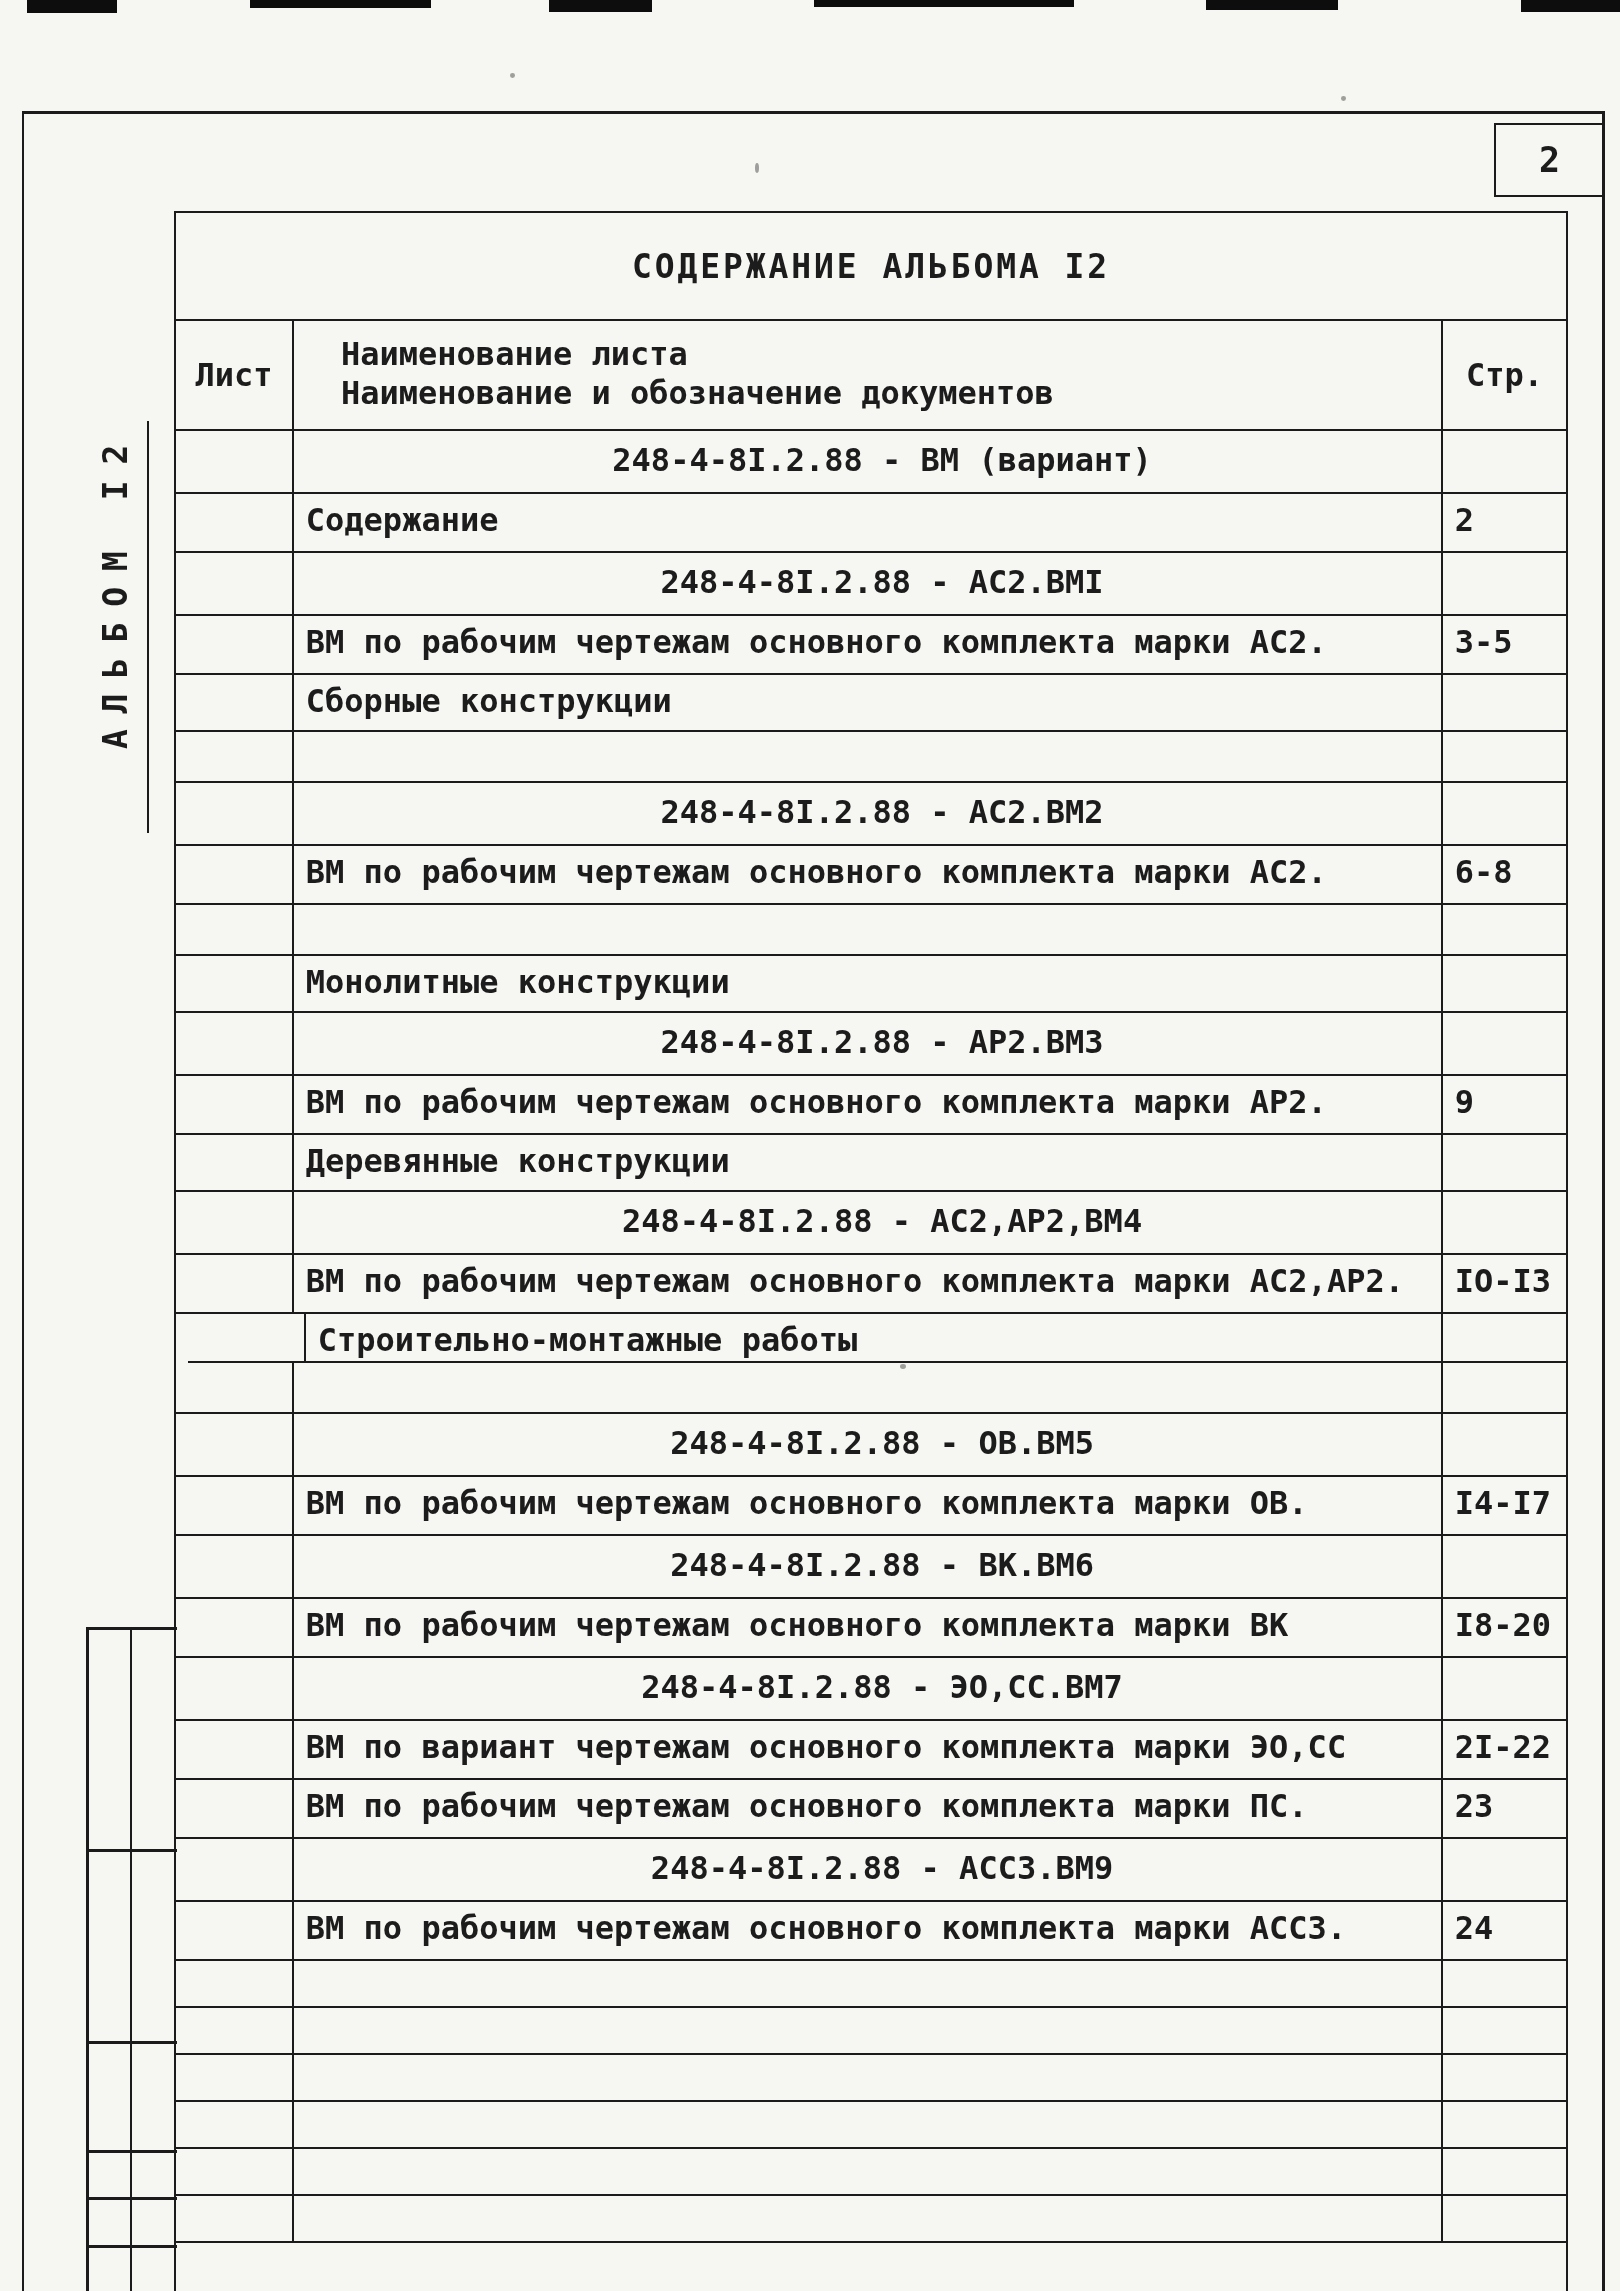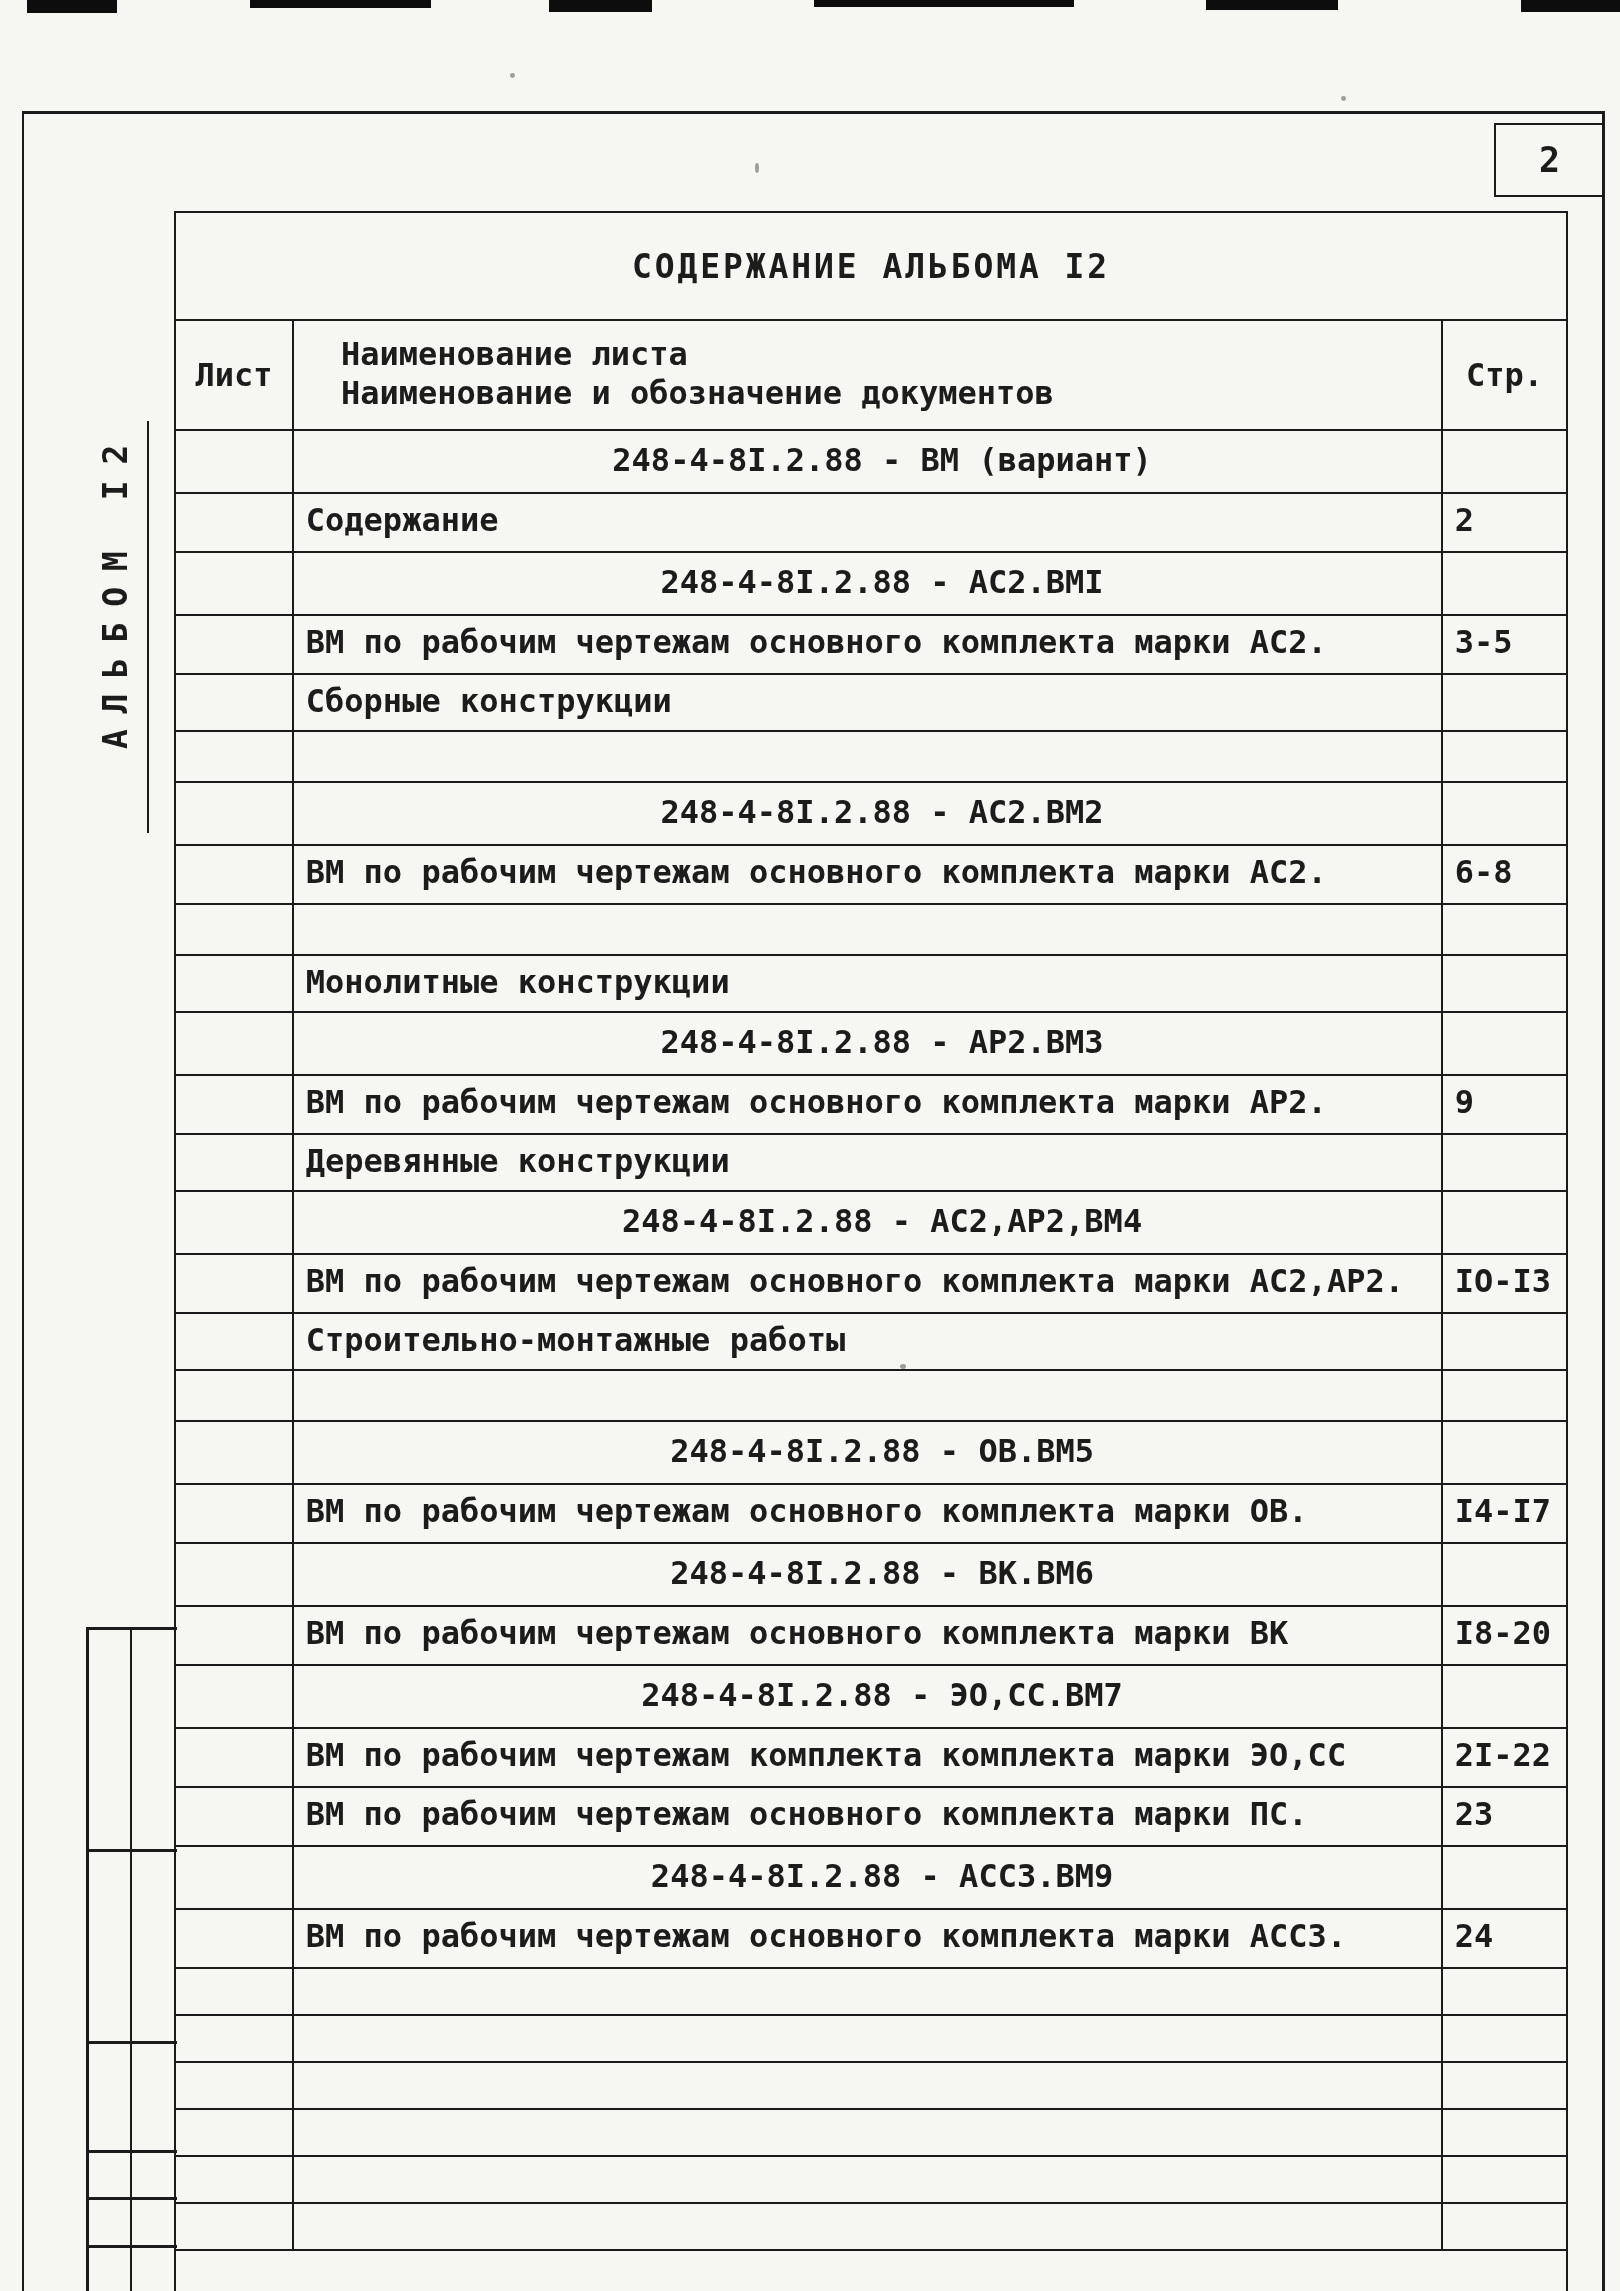--- a/index.html
+++ b/index.html
@@ -195,21 +195,21 @@
         <div class="trow doc" style="height: 63px;">
           <div class="c1"></div>
           <div class="c2">248-4-8I.2.88 - АС2,АР2,ВМ4</div>
           <div class="c3"></div>
         </div>
         <div class="trow item" style="height: 59px;">
           <div class="c1"></div>
           <div class="c2">ВМ по рабочим чертежам основного комплекта марки АС2,АР2.</div>
           <div class="c3">IO-I3</div>
         </div>
-        <div class="trow section" style="height: 57px;">
+        <div class="trow section" style="height: 49px; margin-left: 12px;">
           <div class="c1"></div>
           <div class="c2">Строительно-монтажные работы</div>
           <div class="c3"></div>
         </div>
         <div class="trow empty" style="height: 51px;">
           <div class="c1"></div>
           <div class="c2"></div>
           <div class="c3"></div>
         </div>
         <div class="trow doc" style="height: 63px;">
@@ -232,21 +232,21 @@
           <div class="c2">ВМ по рабочим чертежам основного комплекта марки ВК</div>
           <div class="c3">I8-20</div>
         </div>
         <div class="trow doc" style="height: 63px;">
           <div class="c1"></div>
           <div class="c2">248-4-8I.2.88 - ЭО,СС.ВМ7</div>
           <div class="c3"></div>
         </div>
         <div class="trow item" style="height: 59px;">
           <div class="c1"></div>
-          <div class="c2">ВМ по рабочим чертежам комплекта комплекта марки ЭО,СС</div>
+          <div class="c2">ВМ по вариант чертежам основного комплекта марки ЭО,СС</div>
           <div class="c3">2I-22</div>
         </div>
         <div class="trow item" style="height: 59px;">
           <div class="c1"></div>
           <div class="c2">ВМ по рабочим чертежам основного комплекта марки ПС.</div>
           <div class="c3">23</div>
         </div>
         <div class="trow doc" style="height: 63px;">
           <div class="c1"></div>
           <div class="c2">248-4-8I.2.88 - АСС3.ВМ9</div>

